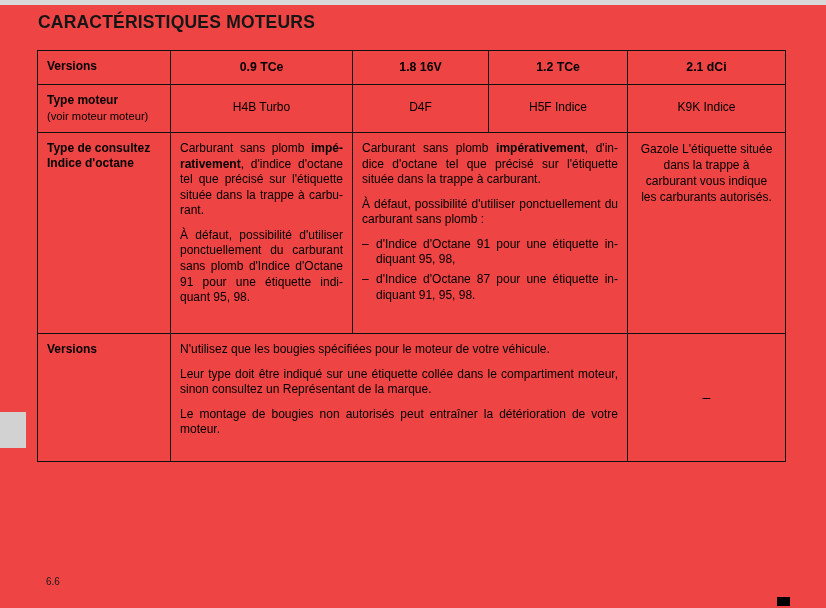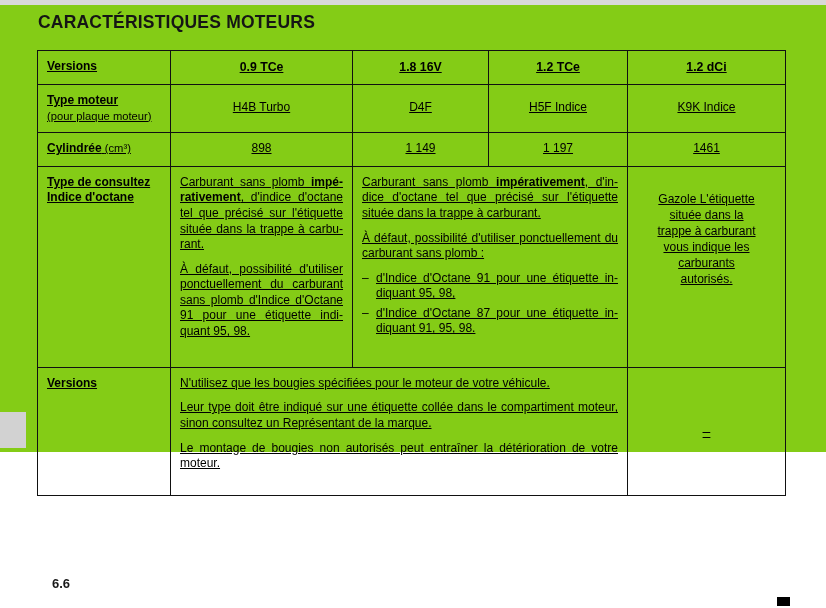--- a/index.html
+++ b/index.html
@@ -12,22 +12,22 @@
     background: #ffffff;
     font-family: "Liberation Sans", sans-serif;
     color: #000000;
     overflow: hidden;
     position: relative;
   }
   .page {
     position: absolute;
     top: 0; left: 0;
     width: 826px;
-    height: 452px;
-    background: #84cc16;
+    height: 608px;
+    background: #ef4444;
   }
   .top-edge {
     position: absolute;
     top: 0; left: 0;
     width: 826px;
     height: 5px;
     background: #d9d9d9;
   }
   .page-title {
     position: absolute;
@@ -45,21 +45,20 @@
     width: 748px;
     border-collapse: collapse;
     table-layout: fixed;
     font-size: 11.6px;
     line-height: 1.32;
   }
   table.spec-table td {
     border: 1.6px solid #111111;
     vertical-align: top;
     padding: 0;
-    text-decoration: underline;
   }
   .cell-pad {
     padding: 8px 9px 9px 9px;
   }
   .label-cell {
     font-weight: bold;
     font-size: 12px;
     line-height: 1.28;
   }
   .label-sub {
@@ -91,21 +90,21 @@
     margin: 0 0 9px 0;
   }
   .body-text p:last-child {
     margin-bottom: 0;
   }
   .ctr-text {
     text-align: center;
     font-size: 12px;
     line-height: 1.34;
   }
-  .ctr-text p { margin: 16px; }
+  .ctr-text p { margin: 0; }
   ul.dash-list {
     list-style: none;
     margin: 0;
     padding: 0;
   }
   ul.dash-list li {
     position: relative;
     padding-left: 14px;
     margin-bottom: 4px;
     text-align: justify;
@@ -123,25 +122,24 @@
   .side-tab {
     position: absolute;
     left: 0px;
     top: 412px;
     width: 26px;
     height: 36px;
     background: #d2d2d2;
   }
   .folio {
     position: absolute;
-    left: 52px;
+    left: 46px;
     top: 576px;
-    font-size: 13px;
+    font-size: 10px;
     color: #1a1a1a;
-    font-weight: bold;
   }
   .reg-mark {
     position: absolute;
     left: 777px;
     top: 597px;
     width: 13px;
     height: 9px;
     background: #000000;
   }
   b.strong { font-weight: bold; }
@@ -174,64 +172,45 @@
         <td class="vmid ctr">
           <div class="cell-pad hdr-val">0.9 TCe</div>
         </td>
         <td class="vmid ctr">
           <div class="cell-pad hdr-val">1.8 16V</div>
         </td>
         <td class="vmid ctr">
           <div class="cell-pad hdr-val">1.2 TCe</div>
         </td>
         <td class="vmid ctr">
-          <div class="cell-pad hdr-val">1.2 dCi</div>
+          <div class="cell-pad hdr-val">2.1 dCi</div>
         </td>
       </tr>
 
       <tr>
         <td class="vmid">
           <div class="cell-pad label-cell">
             <span>Type moteur</span>
-            <span class="label-sub">(pour plaque moteur)</span>
+            <span class="label-sub">(voir moteur moteur)</span>
           </div>
         </td>
         <td class="vmid ctr">
           <div class="cell-pad plain-val">H4B Turbo</div>
         </td>
         <td class="vmid ctr">
           <div class="cell-pad plain-val">D4F</div>
         </td>
         <td class="vmid ctr">
           <div class="cell-pad plain-val">H5F Indice</div>
         </td>
         <td class="vmid ctr">
           <div class="cell-pad plain-val">K9K Indice</div>
         </td>
       </tr>
 
-      <tr>
-        <td class="vmid">
-          <div class="cell-pad label-cell">
-            <span>Cylindrée</span><span class="label-sub" style="display:inline;">&nbsp;</span><span class="label-sub" style="display:inline;">(cm³)</span>
-          </div>
-        </td>
-        <td class="vmid ctr">
-          <div class="cell-pad plain-val">898</div>
-        </td>
-        <td class="vmid ctr">
-          <div class="cell-pad plain-val">1 149</div>
-        </td>
-        <td class="vmid ctr">
-          <div class="cell-pad plain-val">1 197</div>
-        </td>
-        <td class="vmid ctr">
-          <div class="cell-pad plain-val">1461</div>
-        </td>
-      </tr>
 
       <tr style="height:201px;">
         <td>
           <div class="cell-pad label-cell">
             <span>Type de consultez</span><br>
             <span>Indice d'octane</span>
           </div>
         </td>
         <td>
           <div class="cell-pad body-text">

